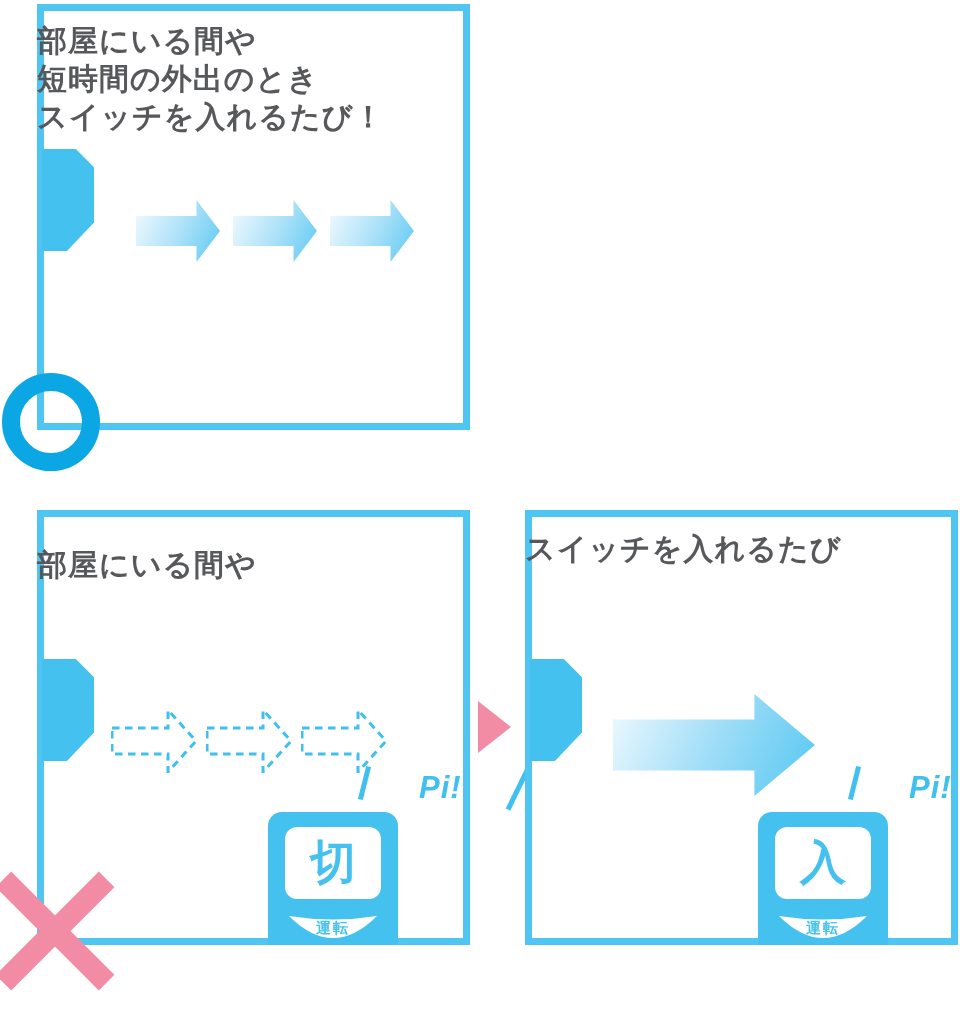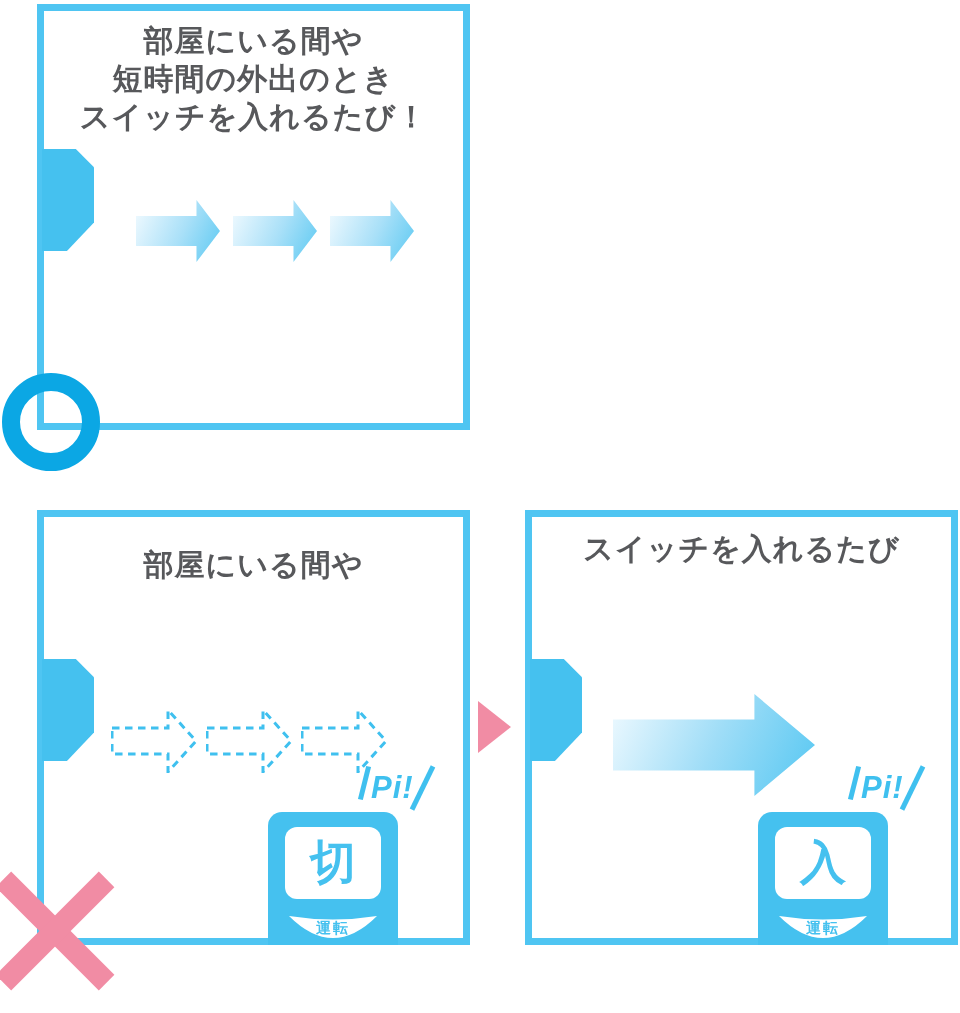--- a/index.html
+++ b/index.html
@@ -2,21 +2,21 @@
 <html><head>
 <meta charset="utf-8">
 <style>
   html,body{margin:0;padding:0;background:#ffffff;}
   .canvas{position:relative;width:960px;height:1013px;background:#fff;overflow:hidden;
           font-family:"Liberation Sans","DejaVu Sans",sans-serif;}
   .panel{position:absolute;box-sizing:border-box;border:7px solid #4FC5F2;background:#fff;}
   .panel-a{left:37px;top:4px;width:433px;height:426px;}
   .panel-b{left:37px;top:510px;width:433px;height:435px;}
   .panel-c{left:525px;top:510px;width:433px;height:435px;}
-  .title{position:absolute;width:433px;text-align:center;color:#57585B;
+  .title{position:absolute;width:433px;color:#57585B;
          font-weight:bold;font-size:30px;line-height:38px;letter-spacing:1px;}
   .title-a{left:37px;top:22px;}
   .title-b{left:37px;top:546px;}
   .title-c{left:525px;top:530px;}
   .tab{position:absolute;width:52px;height:102px;background:#45C1EF;
        clip-path:polygon(0 0,65% 0,100% 18%,100% 72%,48% 100%,0 100%);}
   .tab-a{left:42px;top:149px;}
   .tab-b{left:42px;top:659px;}
   .tab-c{left:530px;top:659px;}
   .arrow-row{position:absolute;display:flex;gap:13px;}
@@ -37,21 +37,21 @@
   .pink-triangle{position:absolute;left:478px;top:701px;width:33px;height:52px;
     background:#F18CA4;clip-path:polygon(0 0,100% 50%,0 100%);}
   .remote{position:absolute;width:130px;height:133px;background:#45C1EF;
           border-radius:14px 14px 0 0;}
   .remote-b{left:268px;top:812px;}
   .remote-c{left:758px;top:812px;}
   .remote-screen{position:absolute;left:17px;top:15px;width:96px;height:72px;
     background:#fff;border-radius:12px;display:flex;align-items:center;justify-content:center;}
   .remote-screen span{color:#45C1EF;font-size:46px;font-weight:bold;}
   .remote-bowl{position:absolute;left:19px;top:98px;}
-  .sound{position:absolute;display:flex;align-items:flex-start;color:#3FC0EF;}
+  .sound{position:absolute;display:flex;align-items:flex-start;color:#3FC0EF;gap:48px;}
   .sound-b{left:362px;top:764px;}
   .sound-c{left:852px;top:764px;}
   .sound .pi{font-size:31px;font-weight:bold;font-style:italic;margin:6px 2px 0 4px;letter-spacing:1px;}
   .sound .tick{display:inline-block;width:5px;background:#3FC0EF;}
   .sound .tick-l{height:34px;transform:rotate(14deg);margin-top:2px;}
   .sound .tick-r{height:48px;transform:rotate(26deg);margin-left:4px;}
   .dashed-arrow{display:block;}
 </style>
 </head>
 <body>

